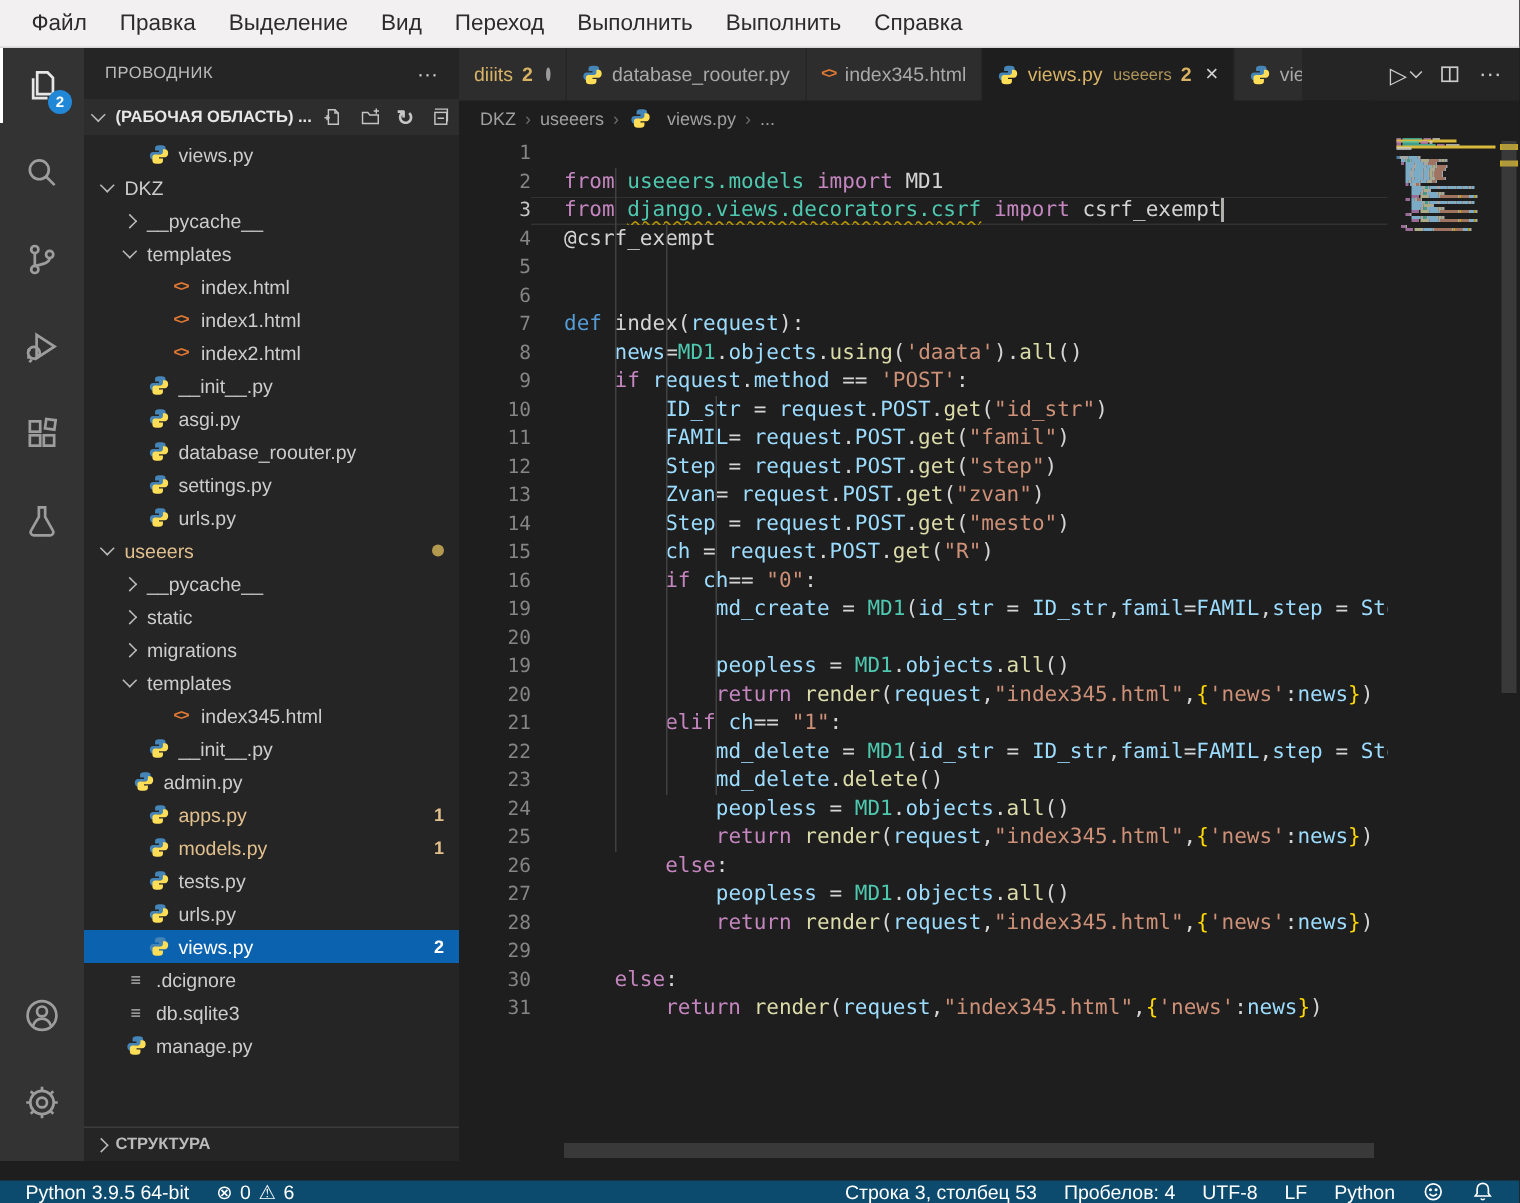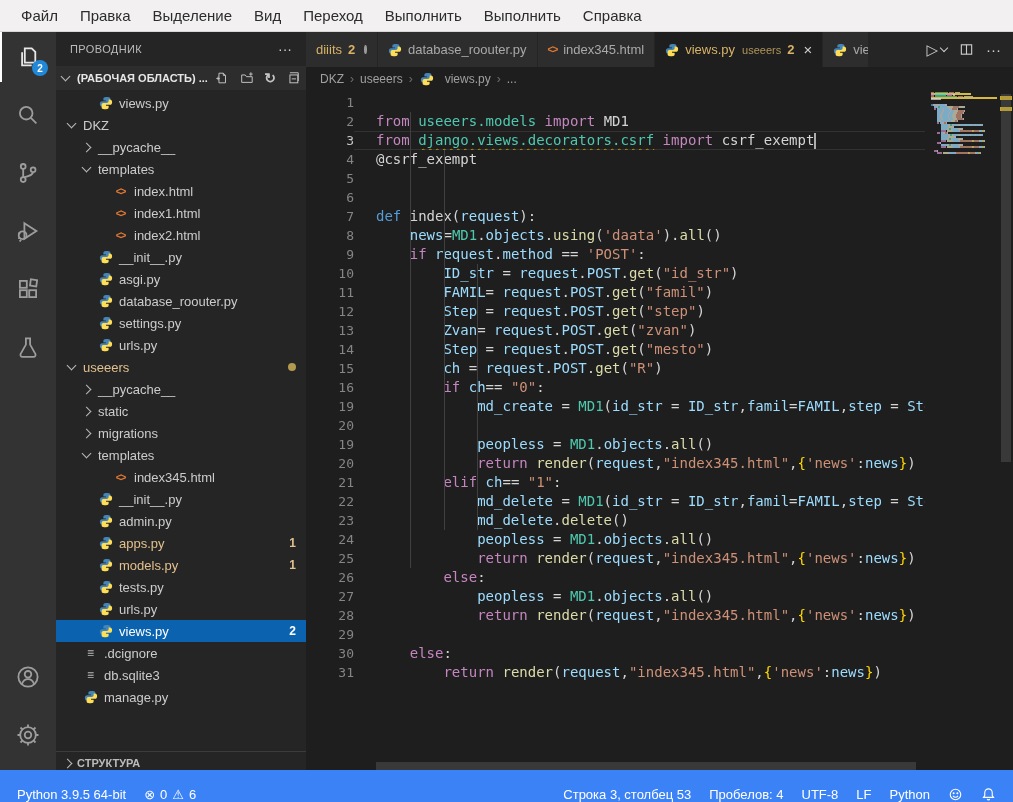--- a/index.html
+++ b/index.html
@@ -105,22 +105,22 @@
   .mm-tok { height:2px; display:inline-block; }
   .mm-warn { position:absolute; height:2px; background:#d7ba3d; left:0; }
   #vscroll-lane { position:absolute; top:0; right:0; width:14px; height:684px; }
   #vscroll-thumb { position:absolute; top:4px; right:2px; width:10px; height:368px;
                    background:rgba(121,121,121,.30); cursor:grab; }
   .ov-mark { position:absolute; right:1px; width:12px; height:4px; background:#c9a820; }
   #hscroll-thumb { position:absolute; bottom:2px; left:70px; width:540px; height:10px;
                    background:rgba(121,121,121,.30); cursor:grab; }
 
   
-  #statusbar { position:absolute; bottom:0; left:0; width:1013px; height:32px; background:#3b82f6;
-               color:#ffffff; display:flex; align-items:flex-end; font-size:13px; }
+  #statusbar { position:absolute; bottom:0; left:0; width:1013px; height:15px; background:#0c4a6e;
+               color:#ffffff; display:flex; align-items:center; font-size:13px; }
   .sb-item { padding:0 9px; display:flex; align-items:center; gap:5px; cursor:pointer; height:100%; }
   #sb-left { display:flex; align-items:center; padding-left:8px; }
   #sb-right { margin-left:auto; display:flex; align-items:center; padding-right:8px; }
   .sb-ico { font-size:13px; }
   #statusbar svg { stroke:#ffffff; fill:none; stroke-width:1.2; }
 </style>
 </head>
 <body>
 
 <div id="app">
@@ -335,21 +335,21 @@
         </div>
         <div class="titem" style="padding-left: 41px;">
           <span class="ticon">
             <svg width="14" height="14" viewBox="0 0 16 16">
               <path fill="#4584b6" d="M8 1C6 1 5 1.8 5 3v2h3v1H3.5C2 6 1 7.2 1 9s1 3 2.5 3H5v-2c0-1.5 1.3-2 3-2h3c1.1 0 2-.9 2-2V3c0-1.2-1-2-3-2H8z"></path>
               <path fill="#ffde57" d="M8 15c2 0 3-.8 3-2v-2H8v-1h4.5c1.5 0 2.5-1.2 2.5-3s-1-3-2.5-3H11v2c0 1.5-1.3 2-3 2H5c-1.1 0-2 .9-2 2v3c0 1.2 1 2 3 2h2z"></path>
             </svg>
           </span>
           <span>__init__.py</span>
         </div>
-        <div class="titem" style="padding-left: 41px;">
+        <div class="titem" style="padding-left: 31px;">
           <span class="ticon">
             <svg width="14" height="14" viewBox="0 0 16 16">
               <path fill="#4584b6" d="M8 1C6 1 5 1.8 5 3v2h3v1H3.5C2 6 1 7.2 1 9s1 3 2.5 3H5v-2c0-1.5 1.3-2 3-2h3c1.1 0 2-.9 2-2V3c0-1.2-1-2-3-2H8z"></path>
               <path fill="#ffde57" d="M8 15c2 0 3-.8 3-2v-2H8v-1h4.5c1.5 0 2.5-1.2 2.5-3s-1-3-2.5-3H11v2c0 1.5-1.3 2-3 2H5c-1.1 0-2 .9-2 2v3c0 1.2 1 2 3 2h2z"></path>
             </svg>
           </span>
           <span>admin.py</span>
         </div>
         <div class="titem gold" style="padding-left: 41px;">
           <span class="ticon">

